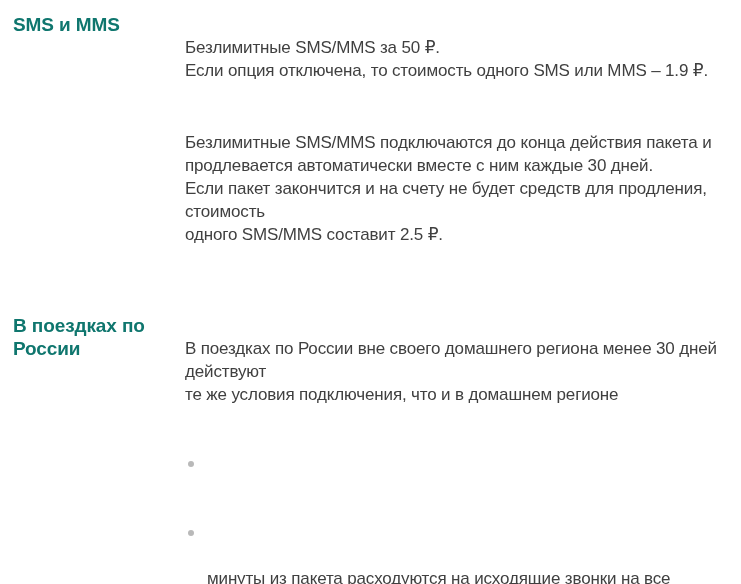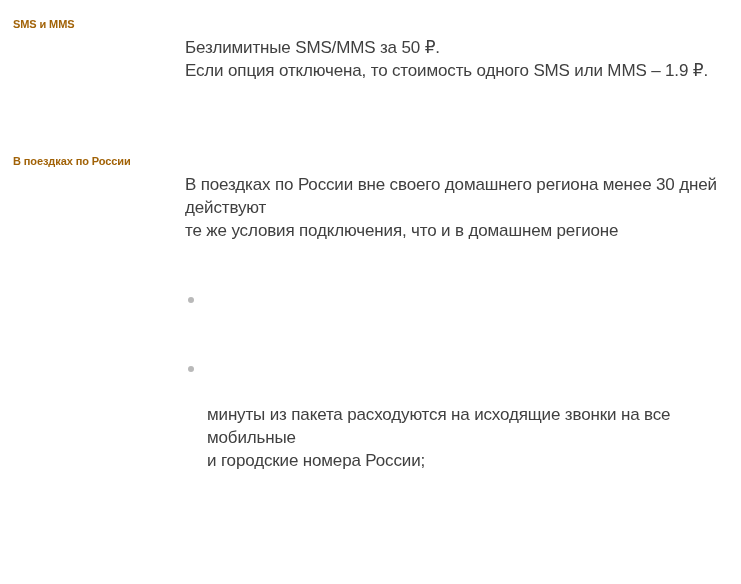--- a/index.html
+++ b/index.html
@@ -17,23 +17,23 @@
     padding: 13px 4px 0 13px;
   }
   .section {
     display: grid;
     grid-template-columns: 172px 1fr;
     align-items: start;
   }
   .section + .section { margin-top: 45px; }
   .section-heading {
     margin: 0;
-    font-size: 11px;
+    font-size: 19px;
     font-weight: bold;
-    color: #a16207;
+    color: #0f766e;
     line-height: 23px;
     letter-spacing: -0.1px;
   }
   .section-content {
     font-size: 17px;
     line-height: 23px;
     color: #404040;
     letter-spacing: -0.15px;
     white-space: pre-line;
   }
@@ -61,20 +61,24 @@
 </head>
 <body>
 
 <div class="page">
 
   <section class="section">
     <h3 class="section-heading">SMS и MMS</h3>
     <div class="section-content">
       <p>Безлимитные SMS/MMS за 50 ₽.
 Если опция отключена, то стоимость одного SMS или MMS – 1.9 ₽.</p>
+      <p class="para-gap">Безлимитные SMS/MMS подключаются до конца действия пакета и
+продлевается автоматически вместе с ним каждые 30 дней.
+Если пакет закончится и на счету не будет средств для продления, стоимость
+одного SMS/MMS составит 2.5 ₽.</p>
     </div>
   </section>
 
   <section class="section">
     <h3 class="section-heading">В поездках по России</h3>
     <div class="section-content">
       <p>В поездках по России вне своего домашнего региона менее 30 дней действуют
 те же условия подключения, что и в домашнем регионе</p>
       <ul class="conditions-list">
         <li>

